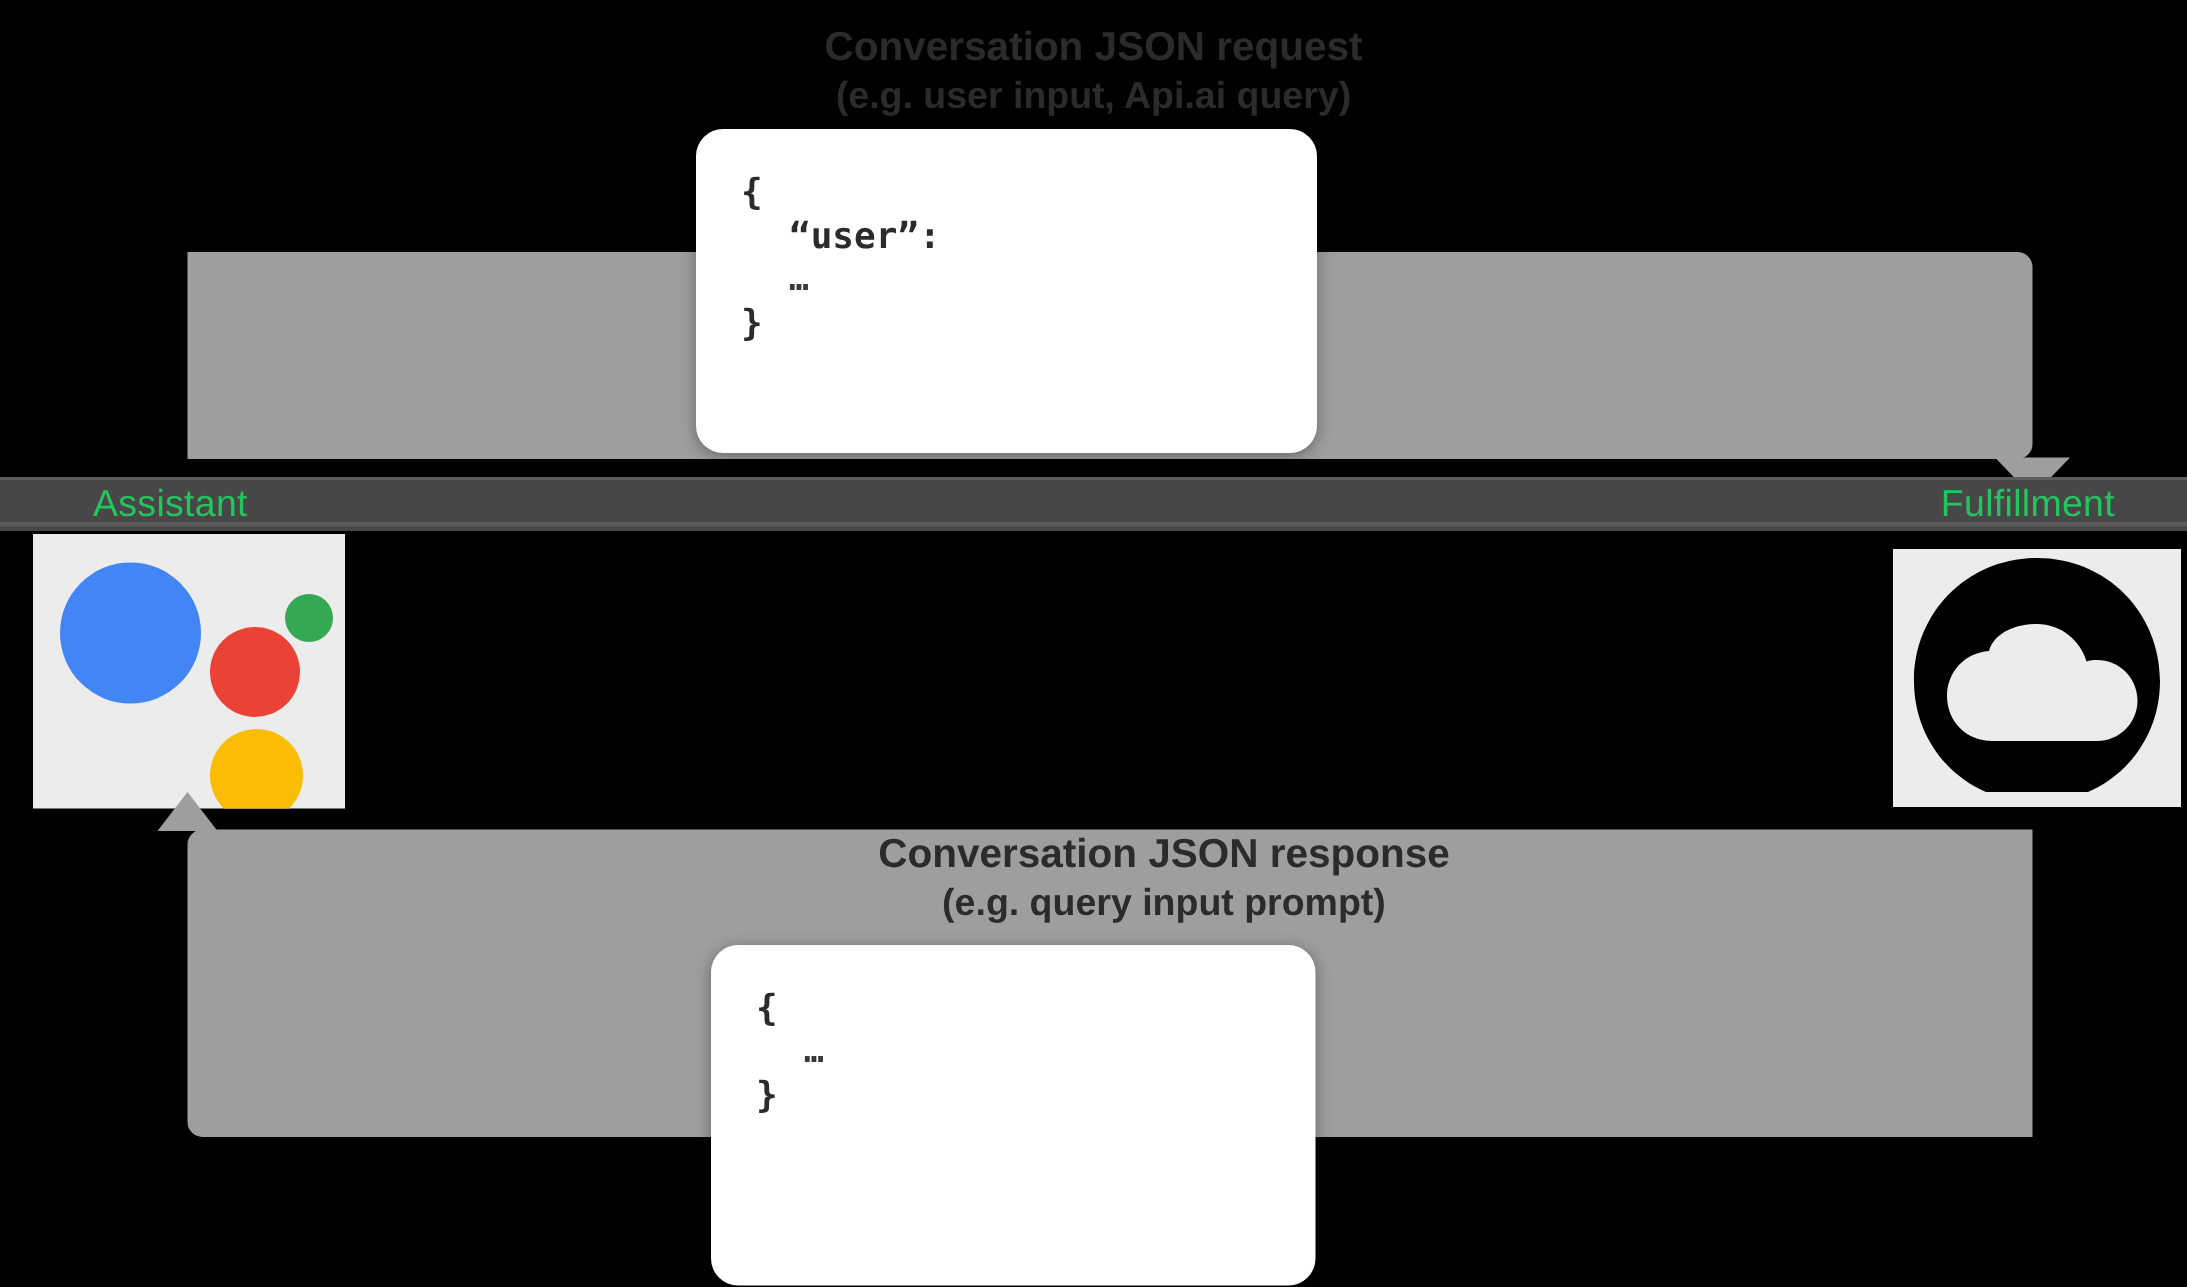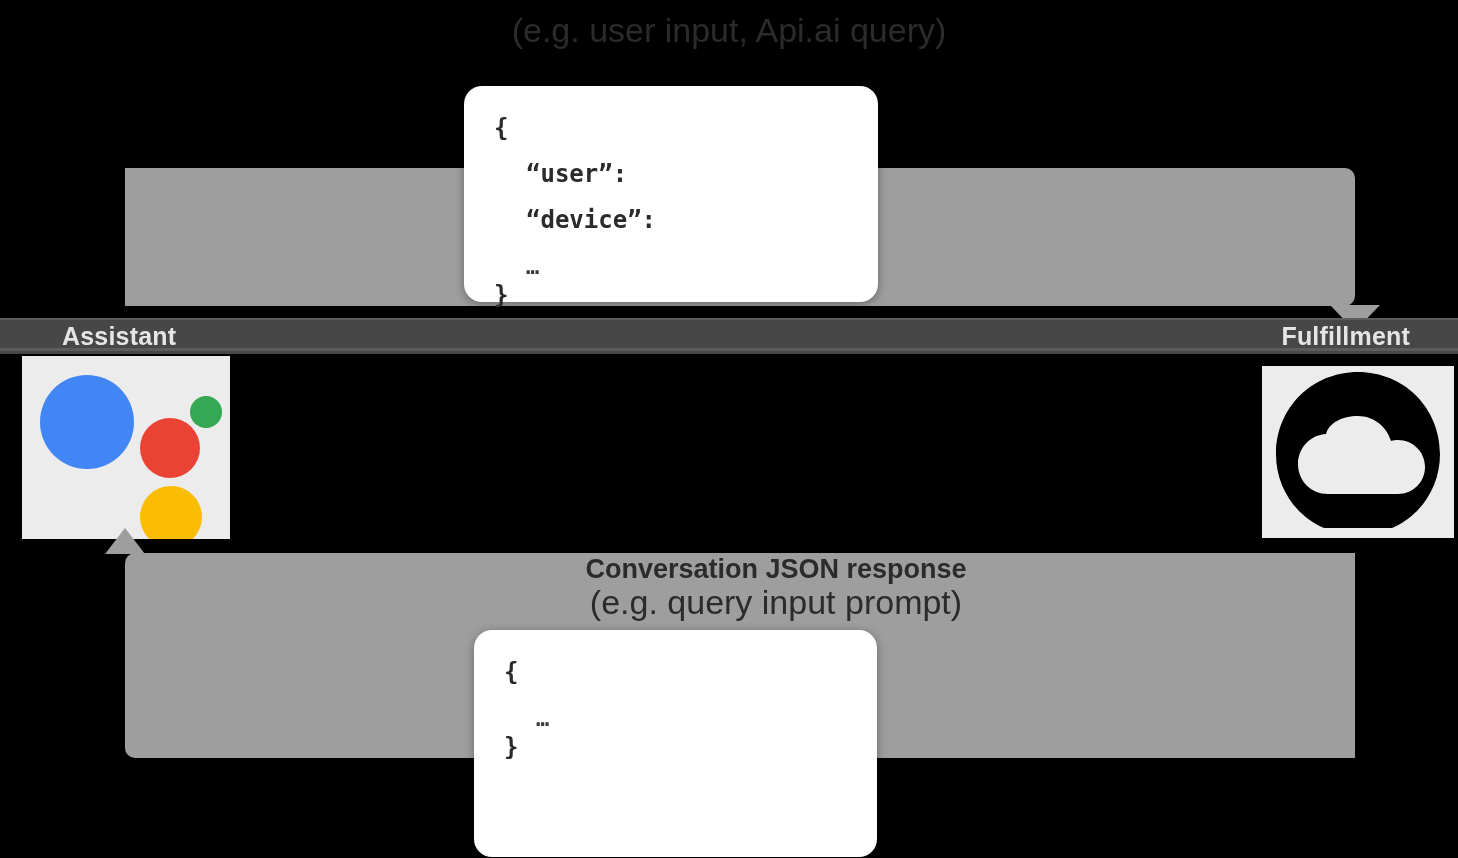--- a/index.html
+++ b/index.html
@@ -86,22 +86,22 @@
     height: 3px;
     background: #5c5c5c;
   }
 
   
   .lane-label {
     position: absolute;
     top: 320px;
     font-family: "Liberation Sans", sans-serif;
     font-size: 25px;
-    font-weight: 700;
-    color: #e5e5e5;
+    font-weight: 400;
+    color: #22c55e;
     letter-spacing: .2px;
     white-space: nowrap;
     line-height: 32px;
   }
   #label-assistant { left: 62px; }
   #label-fulfillment { right: 48px; }
 
   
   .icon-tile {
     position: absolute;
@@ -145,22 +145,22 @@
     pointer-events: none;
   }
   .caption .cap-title {
     display: block;
     font-size: 27px;
     font-weight: 700;
     line-height: 34px;
   }
   .caption .cap-sub {
     display: block;
-    font-size: 34px;
-    font-weight: 400;
+    font-size: 25px;
+    font-weight: 700;
     line-height: 32px;
   }
   #caption-request  { left: 0; top: 14px; }
   #caption-response { left: 0; top: 552px; padding-left: 47px; }
 
   
   .json-card {
     position: absolute;
     background: #ffffff;
     border-radius: 18px;
@@ -170,39 +170,39 @@
     font-size: 24px;
     color: #2b2b2b;
     padding: 28px 30px;
     box-sizing: border-box;
     line-height: 29px;
   }
   #card-request  { left: 464px; top: 86px;  width: 414px; height: 216px; }
   #card-response { left: 474px; top: 630px; width: 403px; height: 227px; }
 
   .json-line { white-space: pre; }
-  .json-line.indent { padding-left: 32px; margin-top: 17px; }
+  .json-line.indent { padding-left: 32px; }
   .json-line.ellipsis { font-size: 22px; color: #3a3a3a; }
 </style>
 </head>
 <body>
 
 <div id="stage">
 
   <div id="arrow-top" class="arrow-band"></div>
   <div id="arrow-top-head" class="arrow-head"></div>
 
   <div id="caption-request" class="caption">
+    <span class="cap-title">Conversation JSON request</span>
     <span class="cap-sub">(e.g. user input, Api.ai query)</span>
   </div>
 
   <div id="card-request" class="json-card">
     <div class="json-line">{</div>
     <div class="json-line indent">“user”:</div>
-    <div class="json-line indent">“device”:</div>
     <div class="json-line indent ellipsis">…</div>
     <div class="json-line">}</div>
   </div>
 
   <div id="lane"></div>
   <div id="lane-line-a"></div>
   <div id="lane-line-b"></div>
 
   <div id="label-assistant" class="lane-label">Assistant</div>
   <div id="label-fulfillment" class="lane-label">Fulfillment</div>

